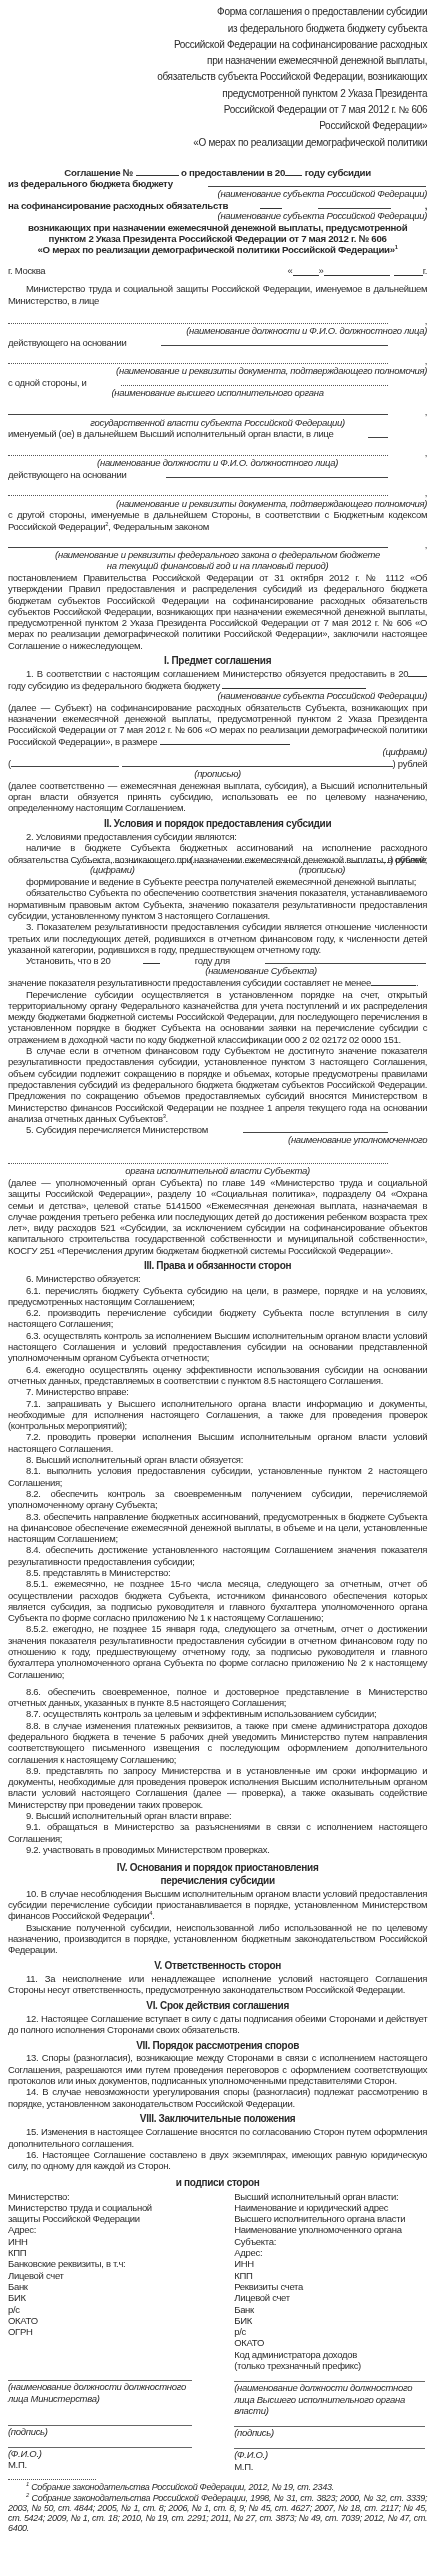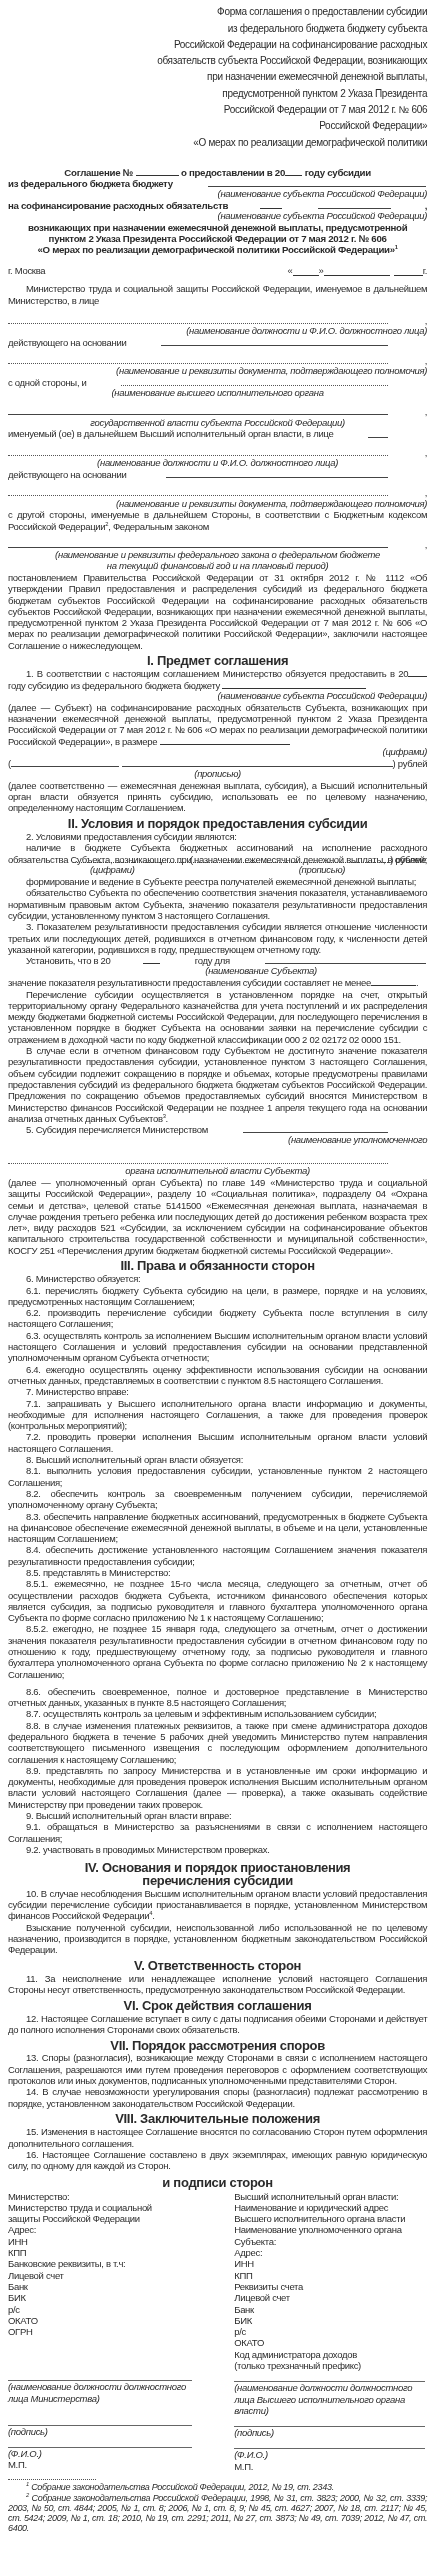--- a/index.html
+++ b/index.html
@@ -22,21 +22,21 @@
   .hint { font-style: italic; font-weight: normal; text-align: right; font-size: 9.5px; line-height: 10.8px; }
   .hint.center { text-align: center; }
   .line { display: flex; align-items: flex-end; gap: 32px; }
   .line .grow { flex: 1; border-bottom: 0.7px solid #444; height: 8px; margin: 0 1.4px 2.2px 2.9px; }
   .line .grow.dotted { border-bottom: 0.7px dotted #555; }
   .line .trail { width: 5.8px; text-align: right; }
   .city-row { display: flex; justify-content: space-between; margin: 10px 0 7.2px 0; }
   .date-blank { display: flex; align-items: flex-end; }
   p { margin: 0; text-align: justify; }
   p.ind { text-indent: 18px; }
-  .sec-title { text-align: center; font-weight: bold; font-size: 13px; line-height: 12.3px; margin: 4.3px 0 0.7px 0; }
+  .sec-title { text-align: center; font-weight: bold; font-size: 10px; line-height: 12.3px; margin: 4.3px 0 0.7px 0; }
   .sec-title span { display: block; }
   .spacer8 { height: 5.8px; }
   .two-col { display: flex; justify-content: space-between; margin-top: 1px; }
   .col { width: 180px; }
   .col.right { width: 193px; }
   .col .ln { display: block; }
   .sig-line { border-top: 0.7px solid #666; margin-top: 10px; width: 184px; }
   .sig-cap { font-style: italic; display: block; }
   .fn-rule { border-top: 0.7px dotted #555; width: 88px; margin: 7.2px 0 2.2px 0; }
   .footnote { font-style: italic; text-align: justify; font-size: 9px; line-height: 10.2px; }
@@ -48,22 +48,22 @@
 </head>
 <body>
 
 <div class="page">
 
 
   <h1 class="form-title">
     <span>Форма соглашения о предоставлении субсидии</span>
     <span>из федерального бюджета бюджету субъекта</span>
     <span>Российской Федерации на софинансирование расходных</span>
+    <span>при назначении ежемесячной денежной выплаты,</span>
     <span>обязательств субъекта Российской Федерации, возникающих</span>
-    <span>при назначении ежемесячной денежной выплаты,</span>
     <span>предусмотренной пунктом 2 Указа Президента</span>
     <span>Российской Федерации от 7 мая 2012 г. № 606</span>
     <span>Российской Федерации»</span>
     <span>«О мерах по реализации демографической политики</span>
   </h1>
 
   <div class="agr-head">
     <span class="row">
       <span>Соглашение №</span>
       <span class="ul" style="width:43px"></span>

